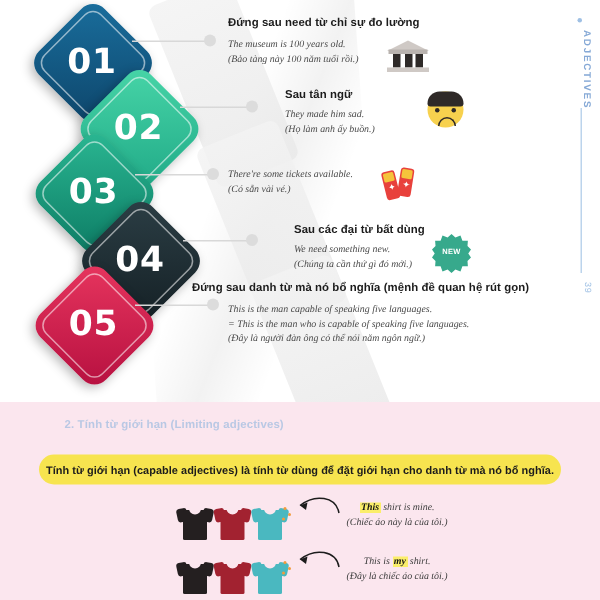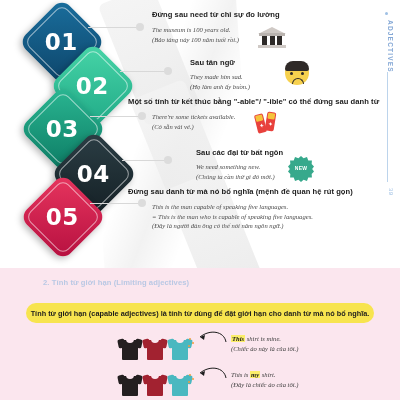--- a/index.html
+++ b/index.html
@@ -120,21 +120,21 @@
     font-size:6.5px;font-weight:bold;letter-spacing:1.2px;color:#86a9d6;
   }
   #sidebar .sb-line{position:absolute;right:12px;top:72px;width:1px;height:110px;
     background:#bcd4ec;}
   #sidebar .sb-page{position:absolute;right:6px;top:188px;
     writing-mode:vertical-rl;font-size:6px;color:#9fc0e4;letter-spacing:.5px;}
 
   
   #bottom-section{
     position:absolute;left:0;top:268px;width:400px;height:132px;
-    background:#fbe6ee;overflow:hidden;
+    background:#fbe6ee;overflow:hidden;text-align:center;
   }
   .section-heading{
     position:absolute;left:43px;top:10px;
     font-size:7.6px;font-weight:bold;color:#b9c8e4;letter-spacing:.1px;
   }
   .yellow-banner{
     position:absolute;left:26px;top:35px;width:348px;height:20px;
     background:#f7e44f;border-radius:10px;
     display:flex;align-items:center;justify-content:center;
   }
@@ -221,21 +221,20 @@
       <div class="mouth"></div>
     </div>
   </div>
 
   <div class="diamond" style="left:32px;top:98px;background:linear-gradient(135deg,#2bb893,#0c7a63);">
     <span class="inner-ring"></span>
     <span class="num">03</span>
   </div>
   <div class="lead-line" style="left:90px;top:116px;width:50px;"></div>
   <div class="lead-dot" style="left:138px;top:112px;"></div>
-  <div class="item-title" style="left:128px;top:97px;">Một số tính từ kết thúc bằng "-able"/ "-ible" có thể đứng sau danh từ</div>
   <div class="item-body" style="left:152px;top:112px;">
     <span>There're some tickets available.</span><br>
     <span>(Có sẵn vài vé.)</span>
   </div>
   <div class="icon-box" style="left:255px;top:111px;">
     <div class="tickets">
       <div class="tk t1">
           <span class="star">✦</span>
         </div>
       <div class="tk t2">
@@ -243,21 +242,21 @@
         </div>
     </div>
   </div>
 
   <div class="diamond" style="left:63px;top:143px;background:linear-gradient(135deg,#2c3f46,#141f24);">
     <span class="inner-ring"></span>
     <span class="num">04</span>
   </div>
   <div class="lead-line" style="left:122px;top:160px;width:44px;"></div>
   <div class="lead-dot" style="left:164px;top:156px;"></div>
-  <div class="item-title" style="left:196px;top:148px;">Sau các đại từ bất ngôn</div>
+  <div class="item-title" style="left:196px;top:148px;">Sau các đại từ bất dùng</div>
   <div class="item-body" style="left:196px;top:162px;">
     <span>We need something new.</span><br>
     <span>(Chúng ta cần thứ gì đó mới.)</span>
   </div>
   <div class="icon-box" style="left:288px;top:156px;">
     <div class="newbadge">
       <div class="burst"></div>
       <div class="lbl">NEW</div>
     </div>
   </div>

